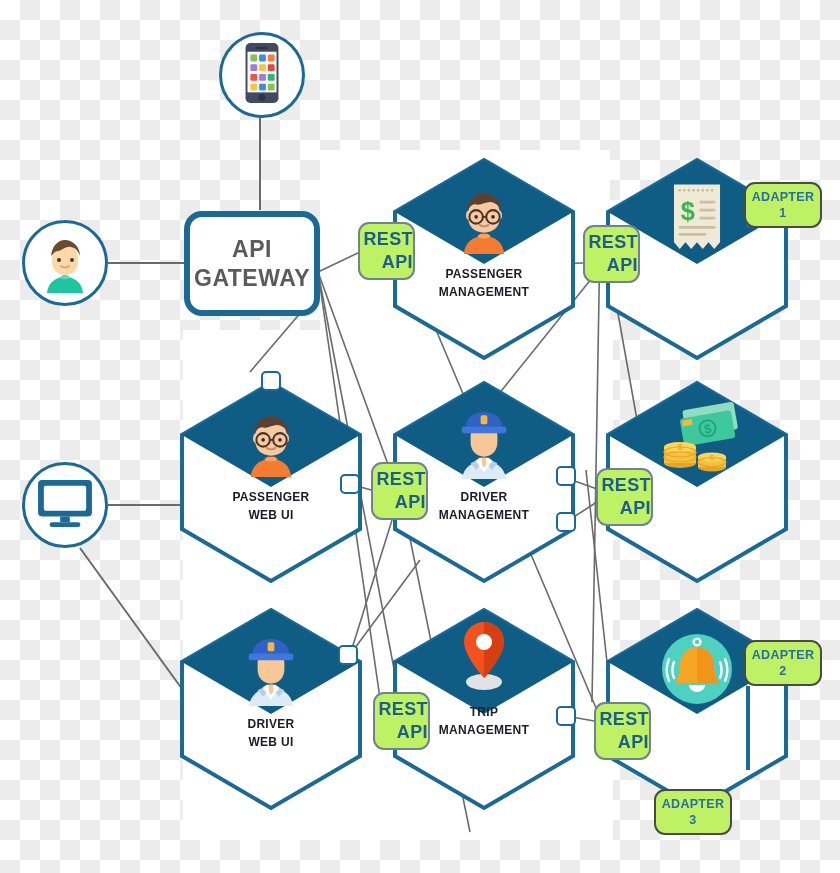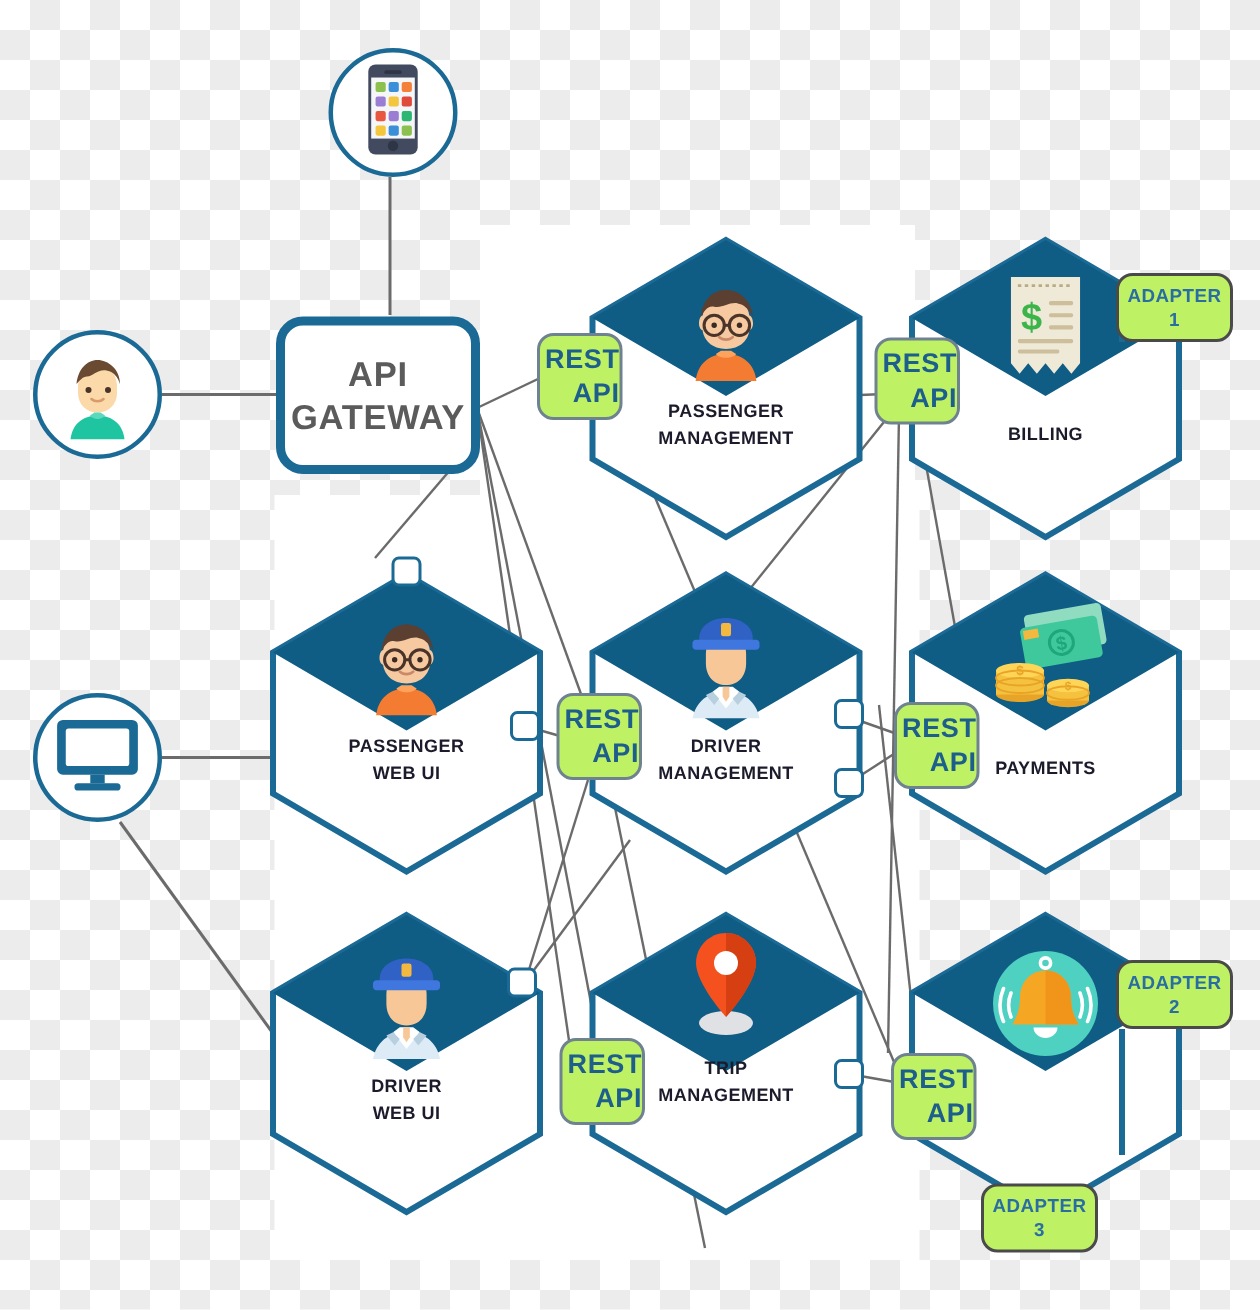--- a/index.html
+++ b/index.html
@@ -227,23 +227,20 @@
         <g fill="#cdbf9c">
           <rect x="30" y="18" width="14" height="2.4" rx="1"></rect>
           <rect x="30" y="25" width="14" height="2.4" rx="1"></rect>
           <rect x="30" y="32" width="14" height="2.4" rx="1"></rect>
           <rect x="12" y="40" width="32" height="2.4" rx="1"></rect>
           <rect x="12" y="46" width="24" height="2.4" rx="1"></rect>
         </g>
         <text x="20" y="35" font-family="Liberation Sans, sans-serif" font-size="22" font-weight="bold" fill="#3bb54a" text-anchor="middle">$</text>
       </svg>
     </div>
-    <div class="label" style="top:120px;">
-      <div>BILLING</div>
-    </div>
   </div>
 
   <div class="hex" style="left:182px;top:383px;width:178px;height:198px;">
     <div class="ico" style="left:53px;top:22px;width:72px;height:72px;">
       <svg viewBox="0 0 64 64" width="72" height="72">
         <path d="M18 28c0-9 6-15 14-15s14 6 14 15v4c0 8-6 13-14 13s-14-5-14-13z" fill="#f6c9a0"></path>
         <path d="M17 26c1-10 7-16 15-16s15 6 16 16c0 0-3-7-9-8-5-1-9 3-14 2-4-1-6 3-8 6z" fill="#5b3f31"></path>
         <path d="M16 30c0-3 1-5 3-5v9c-2 0-3-2-3-4zm32 0c0-3-1-5-3-5v9c2 0 3-2 3-4z" fill="#f6c9a0"></path>
         <circle cx="25" cy="31" r="6" fill="none" stroke="#4a3429" stroke-width="1.8"></circle>
         <circle cx="40" cy="31" r="6" fill="none" stroke="#4a3429" stroke-width="1.8"></circle>
@@ -301,23 +298,20 @@
           <text x="28" y="49" font-family="Liberation Sans, sans-serif" font-size="9" font-weight="bold" fill="#e8a427" text-anchor="middle">$</text>
         </g>
         <g>
           <ellipse cx="60" cy="66" rx="14" ry="4.5" fill="#e8a427"></ellipse>
           <rect x="46" y="56" width="28" height="10" fill="#f5c240"></rect>
           <ellipse cx="60" cy="56" rx="14" ry="4.5" fill="#ffd558"></ellipse>
           <ellipse cx="60" cy="61" rx="14" ry="4.5" fill="none" stroke="#e8a427" stroke-width="1.2"></ellipse>
           <text x="60" y="59" font-family="Liberation Sans, sans-serif" font-size="8" font-weight="bold" fill="#e8a427" text-anchor="middle">$</text>
         </g>
       </svg>
-    </div>
-    <div class="label" style="top:120px;">
-      <div>PAYMENTS</div>
     </div>
   </div>
 
   <div class="hex" style="left:182px;top:610px;width:178px;height:198px;">
     <div class="ico" style="left:53px;top:20px;width:72px;height:76px;">
       <svg viewBox="0 0 64 68" width="72" height="76">
         <path d="M20 30c0-9 5-14 12-14s12 5 12 14v5c0 8-5 13-12 13s-12-5-12-13z" fill="#f7c797"></path>
         <path d="M16 20c0-7 7-12 16-12s16 5 16 12v2H16z" fill="#2f62c4"></path>
         <path d="M14 21h36c1 0 2 1 2 2v2c0 1-1 2-2 2H14c-1 0-2-1-2-2v-2c0-1 1-2 2-2z" fill="#3f77df"></path>
         <rect x="29" y="11" width="6" height="8" rx="1.4" fill="#f3b83f"></rect>

